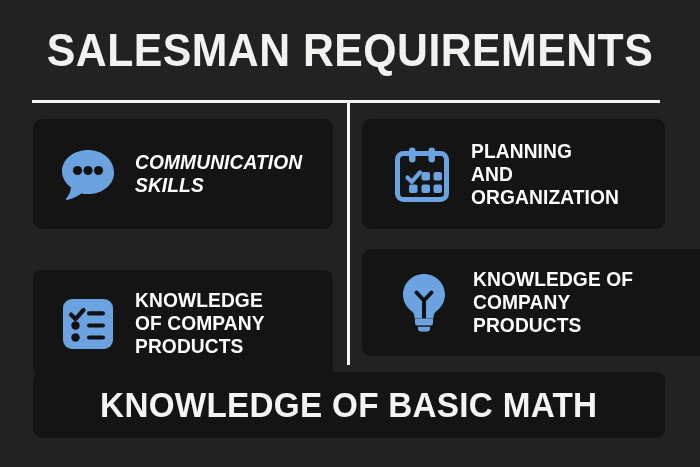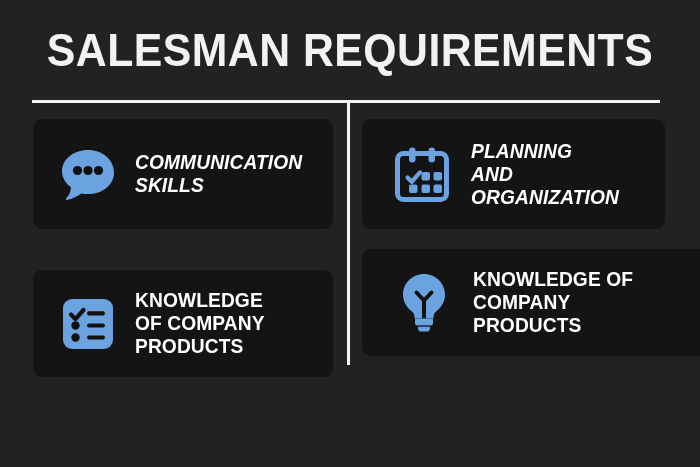--- a/index.html
+++ b/index.html
@@ -62,21 +62,21 @@
   
   .card {
     position: absolute;
     background: #141414;
     border-radius: 9px;
     display: flex;
     align-items: center;
     box-sizing: border-box;
   }
   .card-tl { left: 33px;  top: 119px; width: 300px; height: 110px; padding-left: 26px; font-style: italic; }
-  .card-tr { left: 362px; top: 119px; width: 303px; height: 110px; padding-left: 31px; font-style: italic; }
+  .card-tr { left: 362px; top: 119px; width: 303px; height: 110px; padding-left: 31px; }
   .card-bl { left: 33px;  top: 249px; width: 300px; height: 107px; padding-left: 26px; margin-top: 21px; }
   .card-br { left: 362px; top: 249px; width: 360px; height: 107px; padding-left: 33px; }
 
   .icon-wrap {
     flex: 0 0 auto;
     width: 58px;
     height: 72px;
     display: flex;
     align-items: center;
     justify-content: center;
@@ -191,14 +191,17 @@
         <path d="M16 45.5 h18 v4.3 a3 3 0 0 1 -3 3 h-12 a3 3 0 0 1 -3 -3 z" fill="#6BA3E0"></path>
         <rect x="17.5" y="52.5" width="15" height="1.8" fill="#141414"></rect>
         <path d="M19 53.8 h12 v1.4 a3.4 3.4 0 0 1 -3.4 3.4 h-5.2 a3.4 3.4 0 0 1 -3.4 -3.4 z" fill="#6BA3E0"></path>
       </svg>
     </div>
     <div class="card-label">KNOWLEDGE OF
 COMPANY
 PRODUCTS</div>
   </div>
 
+  <div class="banner">
+    <div class="banner-label">KNOWLEDGE OF BASIC MATH</div>
+  </div>
 
 </div>
 
 </body></html>

